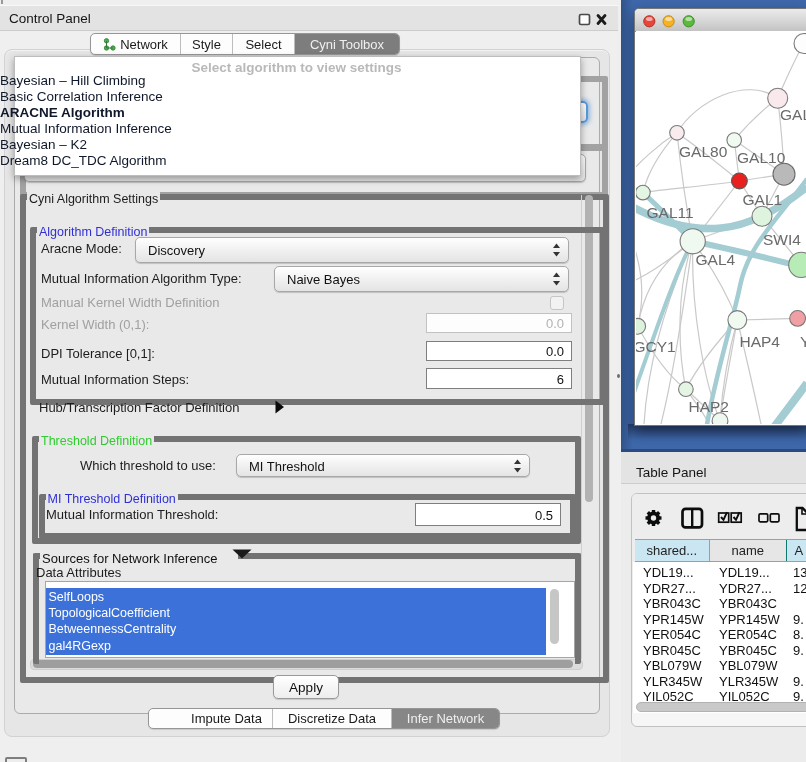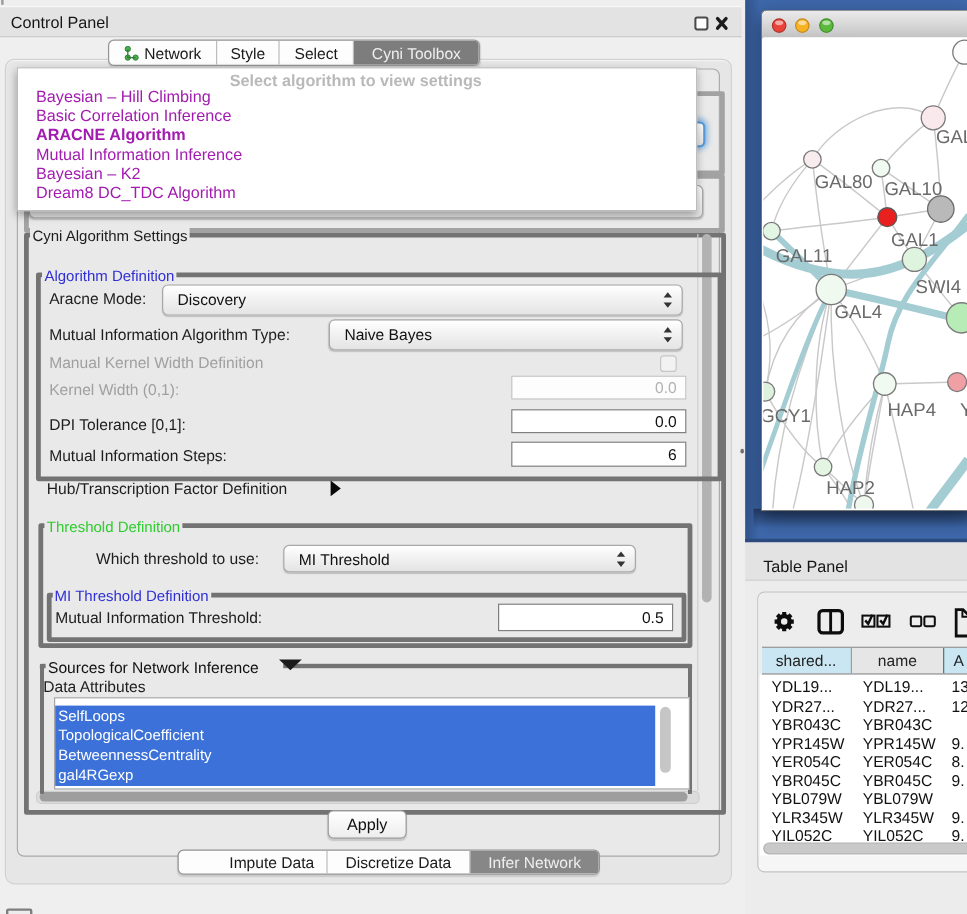--- a/index.html
+++ b/index.html
@@ -5,21 +5,21 @@
 body{width:806px;height:762px;background:#efefef;font-family:"Liberation Sans",sans-serif;position:relative;overflow:hidden;}
 .abs{position:absolute;}
 .b{font-weight:bold;}
 .lbl{font-size:13px;font-weight:normal;color:#1d1d1d;}
 .dis{color:#a0a0a0;}
 .combo{position:absolute;border:1px solid #a8a8a8;border-radius:5px;background:linear-gradient(#ffffff,#f2f2f2 45%,#e4e4e4);box-shadow:0 1px 1px rgba(0,0,0,0.18);font-size:13px;color:#111;}
 .combo .ct{position:absolute;left:12px;top:50%;transform:translateY(-50%);}
 .combo svg{position:absolute;right:7px;top:50%;transform:translateY(-50%);}
 .tf{position:absolute;border:1px solid #7f7f7f;background:#fff;font-size:13px;color:#111;text-align:right;}
 .tf span{position:absolute;right:7px;top:50%;transform:translateY(-50%);}
-.grp{position:absolute;border:4px solid #737373;border-radius:2px;}
+.grp{position:absolute;border:6px solid #737373;border-radius:2px;}
 .grp>.t{position:absolute;top:-8px;left:1px;background:#e9e9e9;padding:0 2px;font-size:12.5px;white-space:nowrap;}
 .seg{position:absolute;display:flex;background:#fdfdfd;border:1px solid #969696;border-radius:5px;overflow:hidden;box-shadow:0 1px 1px rgba(0,0,0,0.12);}
 .seg>div{display:flex;align-items:center;justify-content:center;font-size:13px;color:#1a1a1a;border-right:1px solid #bdbdbd;white-space:nowrap;}
 .seg>div:last-child{border-right:none;}
 .seg>div.sel{background:#7d7d7d;color:#efefef;}
 </style></head>
 <body>
 
 <div class="abs" style="left:0;top:5px;width:618px;height:24px;background:#e3e3e3;border-top:1px solid #f8f8f8;border-bottom:1px solid #cccccc;"></div>
 <div class="abs" style="left:9px;top:11px;font-size:13.5px;color:#151515;">Control Panel</div>
@@ -46,21 +46,21 @@
   <div class="sel" style="width:104px;">Cyni Toolbox</div>
 </div>
 
 <div class="grp" style="left:20px;top:76px;width:576px;height:62px;border-color:#a2a2a2;"></div>
 <div class="combo" style="left:24px;top:101px;width:560px;height:18px;border:2px solid #569ad8;box-shadow:0 0 4px 2px rgba(100,160,220,0.65);"></div>
 <div class="grp" style="left:20px;top:145px;width:576px;height:41px;border-color:#a2a2a2;"></div>
 <div class="combo" style="left:24px;top:154px;width:560px;height:26px;"></div>
 
 <div class="abs" style="left:14px;top:56px;width:565px;height:118px;background:#ffffff;border:1px solid #bdbdbd;box-shadow:0 3px 7px rgba(0,0,0,0.35);z-index:30;"></div>
 <div class="abs" style="left:14px;top:60px;width:565px;text-align:center;font-size:13.5px;font-weight:bold;color:#b9b9b9;z-index:31;">Select algorithm to view settings</div>
-<div class="abs" style="left:30px;top:73px;font-size:13.5px;color:#a21caf;line-height:15.9px;z-index:31;">
+<div class="abs" style="left:0;top:73px;font-size:13.5px;color:#0f172a;line-height:15.9px;z-index:31;">
 Bayesian – Hill Climbing<br>
 Basic Correlation Inference<br>
 <span class="b">ARACNE Algorithm</span><br>
 Mutual Information Inference<br>
 Bayesian – K2<br>
 Dream8 DC_TDC Algorithm
 </div>
 
 <div class="grp" style="left:20px;top:194px;width:577px;height:477px;">
   <span class="t" style="color:#1d1d1d;">Cyni Algorithm Settings</span>

